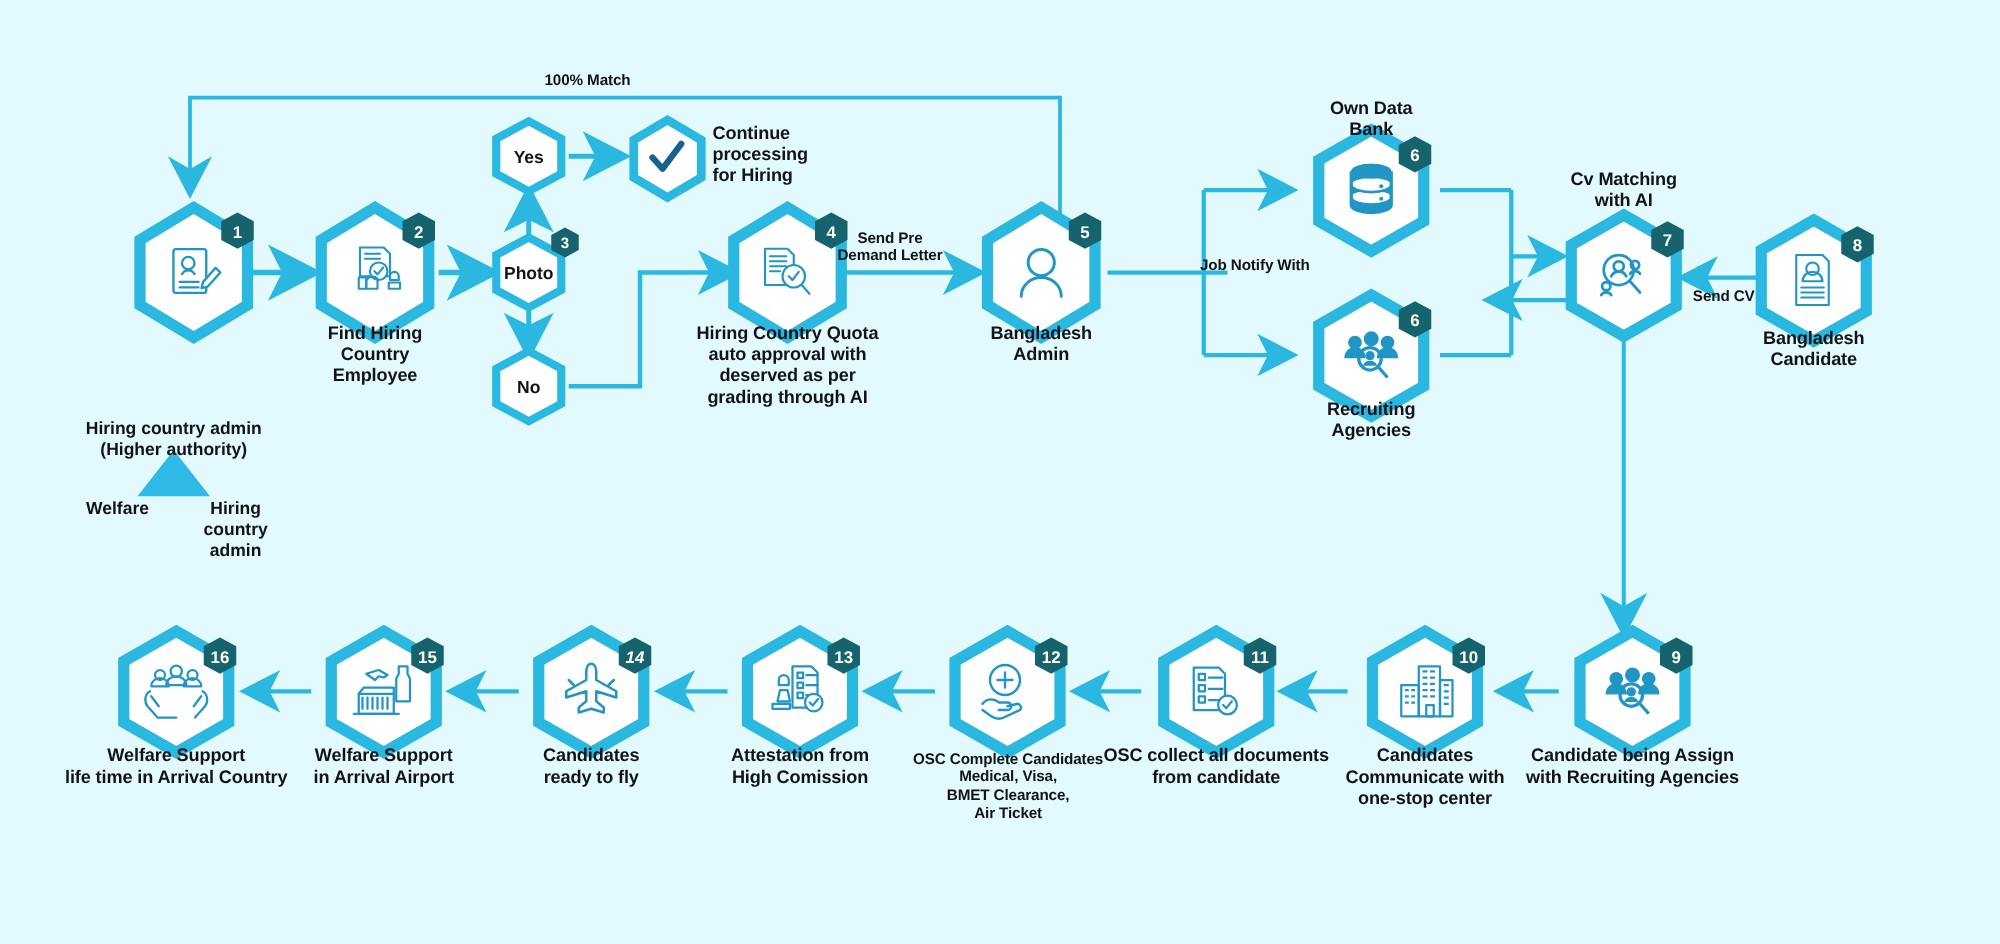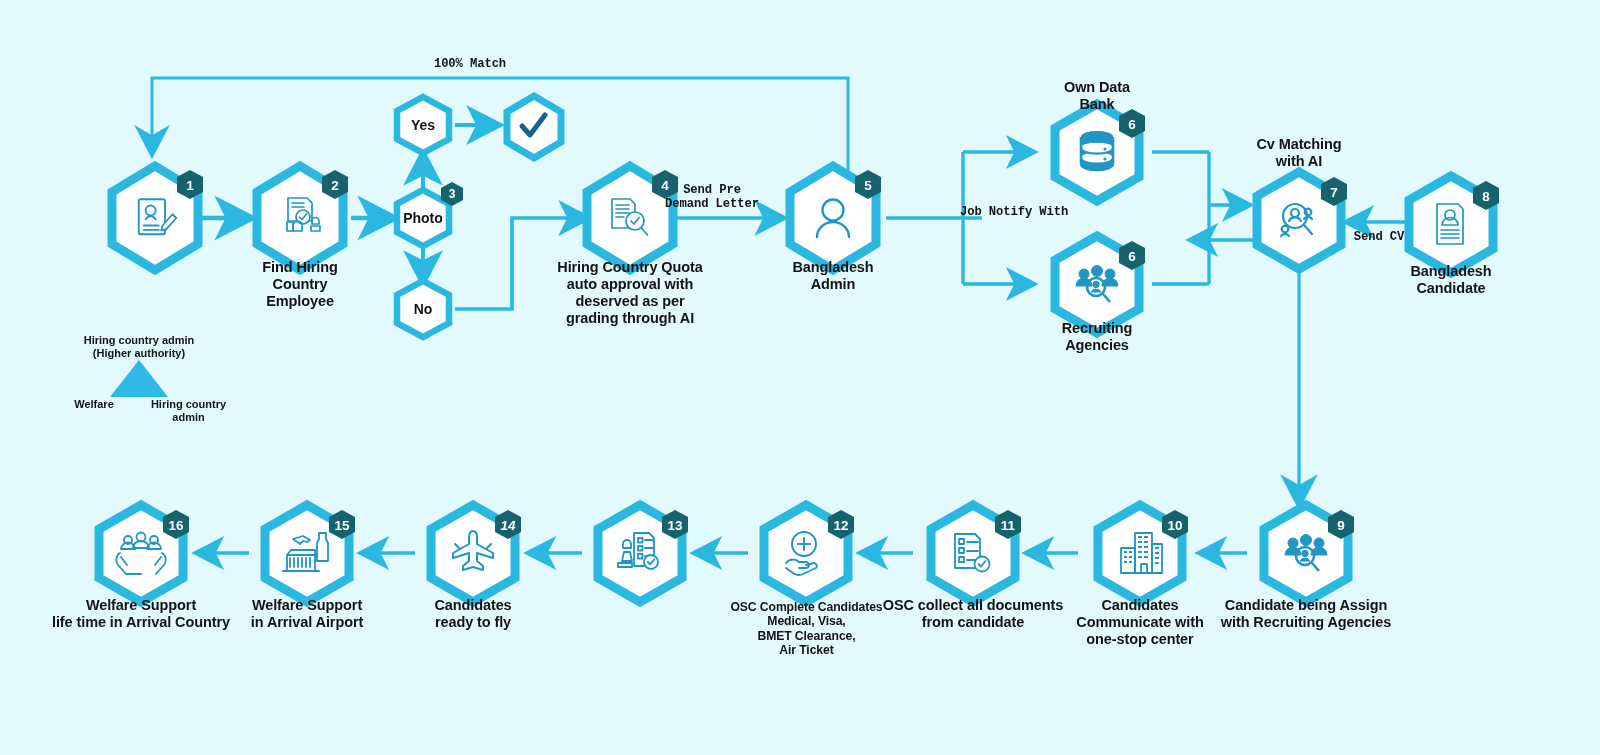--- a/index.html
+++ b/index.html
@@ -17,31 +17,31 @@
     position:absolute;
     text-align:center;
     color:#131316;
     font-weight:700;
     line-height:1.18;
     white-space:pre-line;
     letter-spacing:-0.1px;
   }
   .node-label{font-size:14.5px;}
   .node-label.sm{font-size:12.2px;}
-  .edge-label{font-size:12.2px;font-weight:700;font-family:Liberation Mono, monospace;}
+  .edge-label{font-size:12.2px;font-weight:700;}
   .hexlabel{
     position:absolute;display:flex;align-items:center;justify-content:center;
     color:#131316;font-weight:700;font-size:14px;
   }
   .badge-num{
     position:absolute;display:flex;align-items:center;justify-content:center;
     color:#ffffff;font-weight:600;font-size:13.5px;
     width:34px;height:30px;
   }
-  .legend-lbl{position:absolute;text-align:center;font-size:11px;font-weight:700;color:#131316;line-height:1.2;white-space:pre-line;}
+  .legend-lbl{position:absolute;text-align:center;font-size:14px;font-weight:700;color:#131316;line-height:1.2;white-space:pre-line;}
 </style>
 </head>
 <body style="background: rgb(226, 250, 253);">
 
 <div id="stage">
 
   <svg class="layer" viewBox="0 0 1600 755">
     <defs>
 
       <marker id="ah" markerWidth="13" markerHeight="13" refX="9.6" refY="6.5" orient="auto" markerUnits="strokeWidth">
@@ -387,33 +387,38 @@
 with Recruiting Agencies</div>
   <div class="lbl node-label" style="left:1040px;top:597px;width:200px;">Candidates
 Communicate with
 one-stop center</div>
   <div class="lbl node-label" style="left:858px;top:597px;width:230px;">OSC collect all documents
 from candidate</div>
   <div class="lbl node-label sm" style="left:694px;top:600px;width:225px;">OSC Complete Candidates
 Medical, Visa,
 BMET Clearance,
 Air Ticket</div>
+  <div class="lbl node-label" style="left:540px;top:597px;width:200px;">Attestation from
+High Comission</div>
   <div class="lbl node-label" style="left:383px;top:597px;width:180px;">Candidates
 ready to fly</div>
   <div class="lbl node-label" style="left:217px;top:597px;width:180px;">Welfare Support
 in Arrival Airport</div>
   <div class="lbl node-label" style="left:21px;top:597px;width:240px;">Welfare Support
 life time in Arrival Country</div>
 
   <div class="lbl edge-label" style="left:380px;top:57px;width:180px;">100% Match</div>
   <div class="lbl edge-label" style="left:652px;top:183px;width:120px;">Send Pre
 Demand Letter</div>
   <div class="lbl edge-label" style="left:960px;top:205px;width:120px;text-align:left;">Job Notify With</div>
   <div class="lbl edge-label" style="left:1334px;top:230px;width:90px;">Send CV</div>
 
+  <div class="lbl node-label" style="left:570px;top:99px;width:150px;text-align:left;">Continue
+processing
+for Hiring</div>
 
   <div class="legend-lbl" style="left:49px;top:334px;width:180px;">Hiring country admin
 (Higher authority)</div>
   <div class="legend-lbl" style="left:54px;top:398px;width:80px;">Welfare</div>
   <div class="legend-lbl" style="left:141px;top:398px;width:95px;">Hiring country
 admin</div>
 
 </div>
 
 </body></html>

